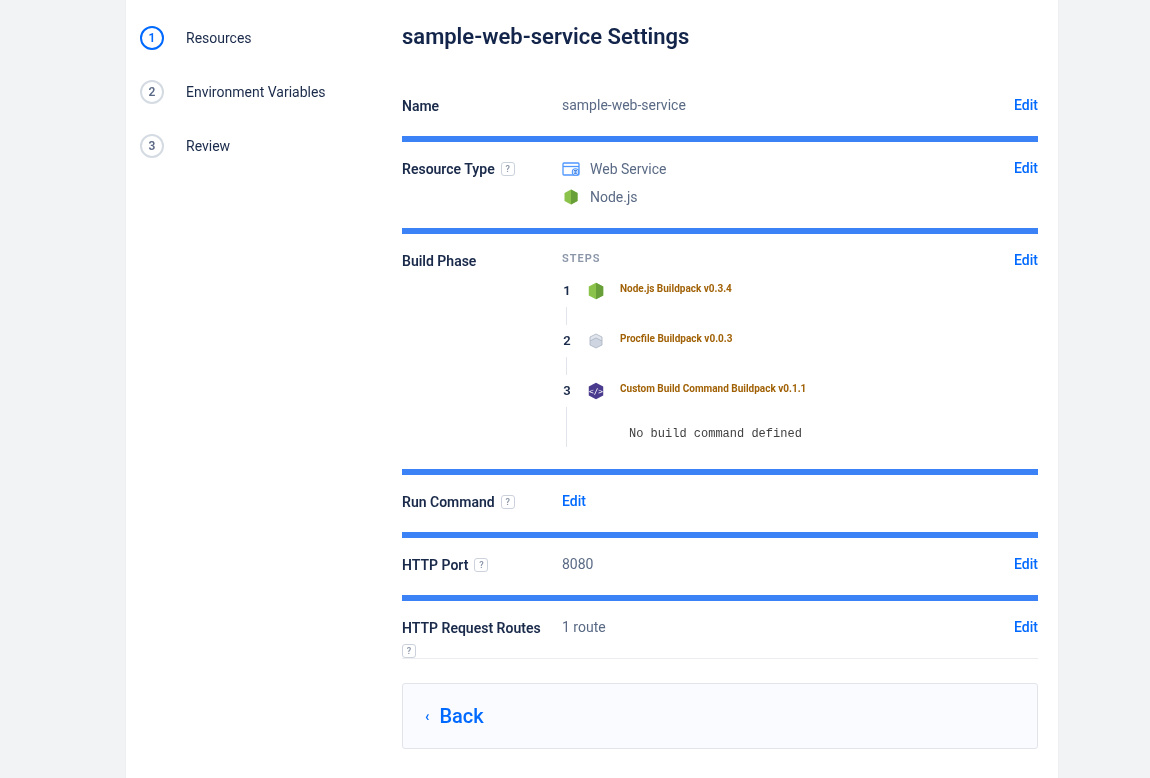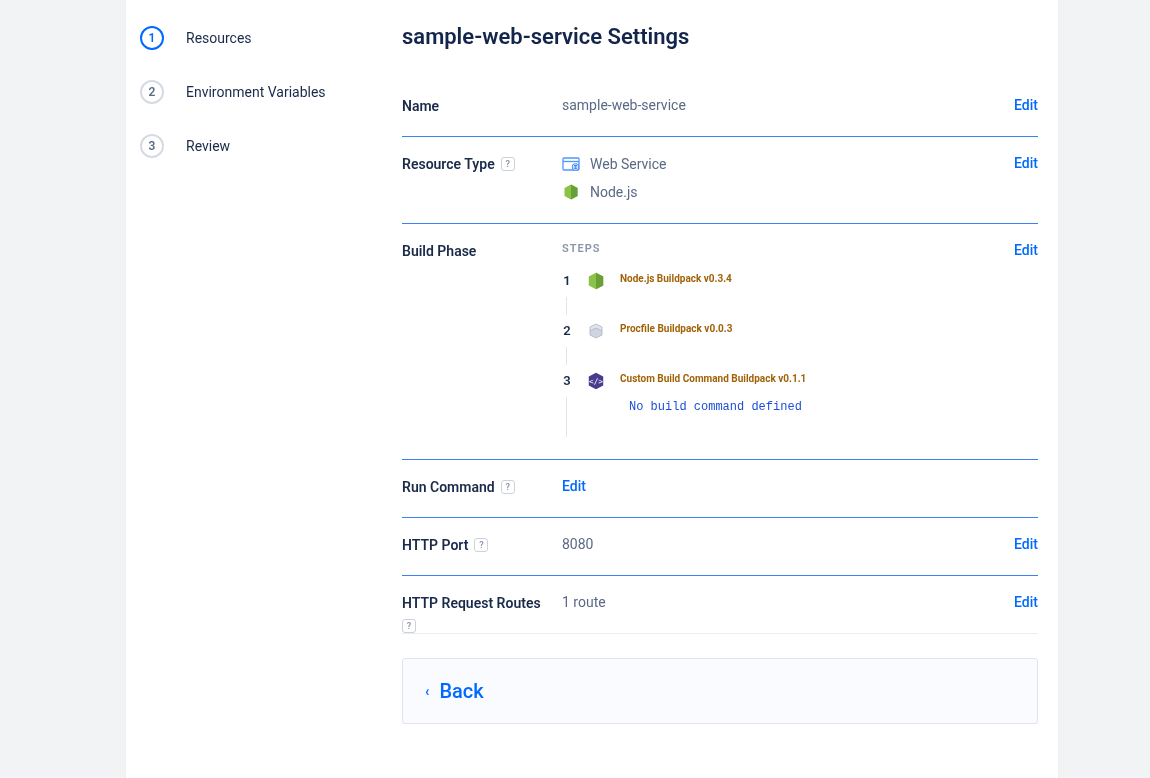--- a/index.html
+++ b/index.html
@@ -59,21 +59,21 @@
     padding: 24px 20px 30px 0;
     min-width: 0;
   }
   .page-title {
     font-size: 22px;
     font-weight: 600;
     color: #13254a;
     margin-bottom: 30px;
   }
   .section {
-    border-bottom: 1px solid #3b82f6;
+    border-bottom: 6px solid #3b82f6;
     padding: 18px 0 22px 0;
     display: flex;
   }
   .section.last { border-bottom: 1px solid #ecedf0; }
   .section-label {
     width: 160px;
     flex-shrink: 0;
     font-size: 14px;
     font-weight: 600;
     color: #1a2a4a;
@@ -167,23 +167,23 @@
     margin-bottom: 6px;
   }
   .no-cmd-row {
     display: flex;
     align-items: flex-start;
     gap: 14px;
   }
   .no-cmd {
     font-family: "SFMono-Regular", Consolas, "Liberation Mono", Menlo, monospace;
     font-size: 12px;
-    color: #1d4ed8;
+    color: #404040;
     padding-left: 48px;
-    margin-top: 3px;
+    margin-top: 20px;
   }
   .vert-line-long {
     width: 1px;
     background: #e1e5eb;
     align-self: stretch;
     margin-left: 4px;
     min-height: 40px;
   }
   .back-bar {
     margin-top: 24px;

